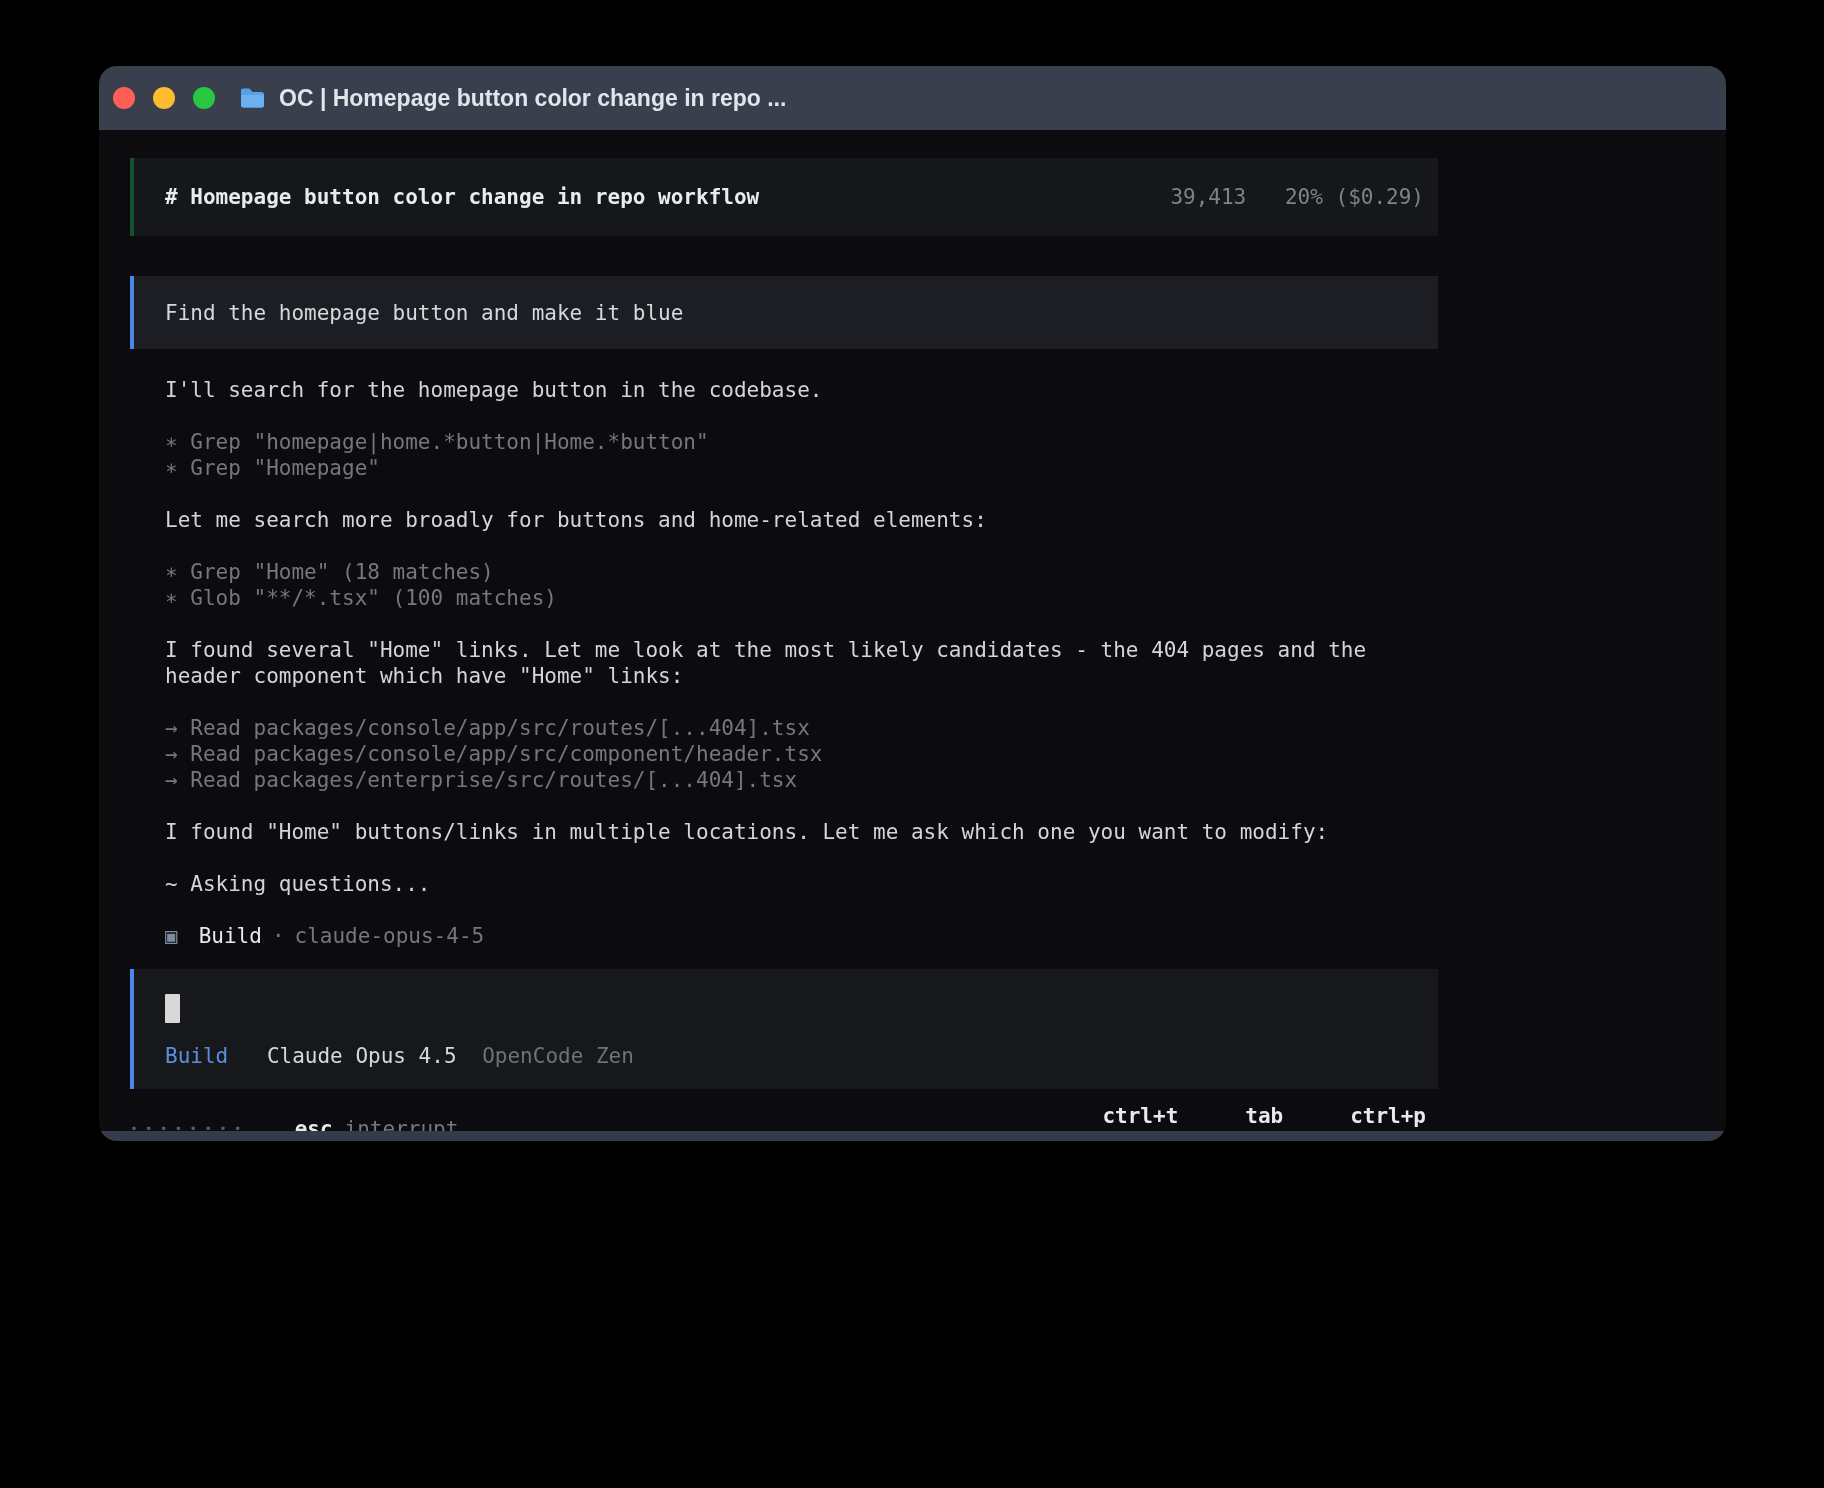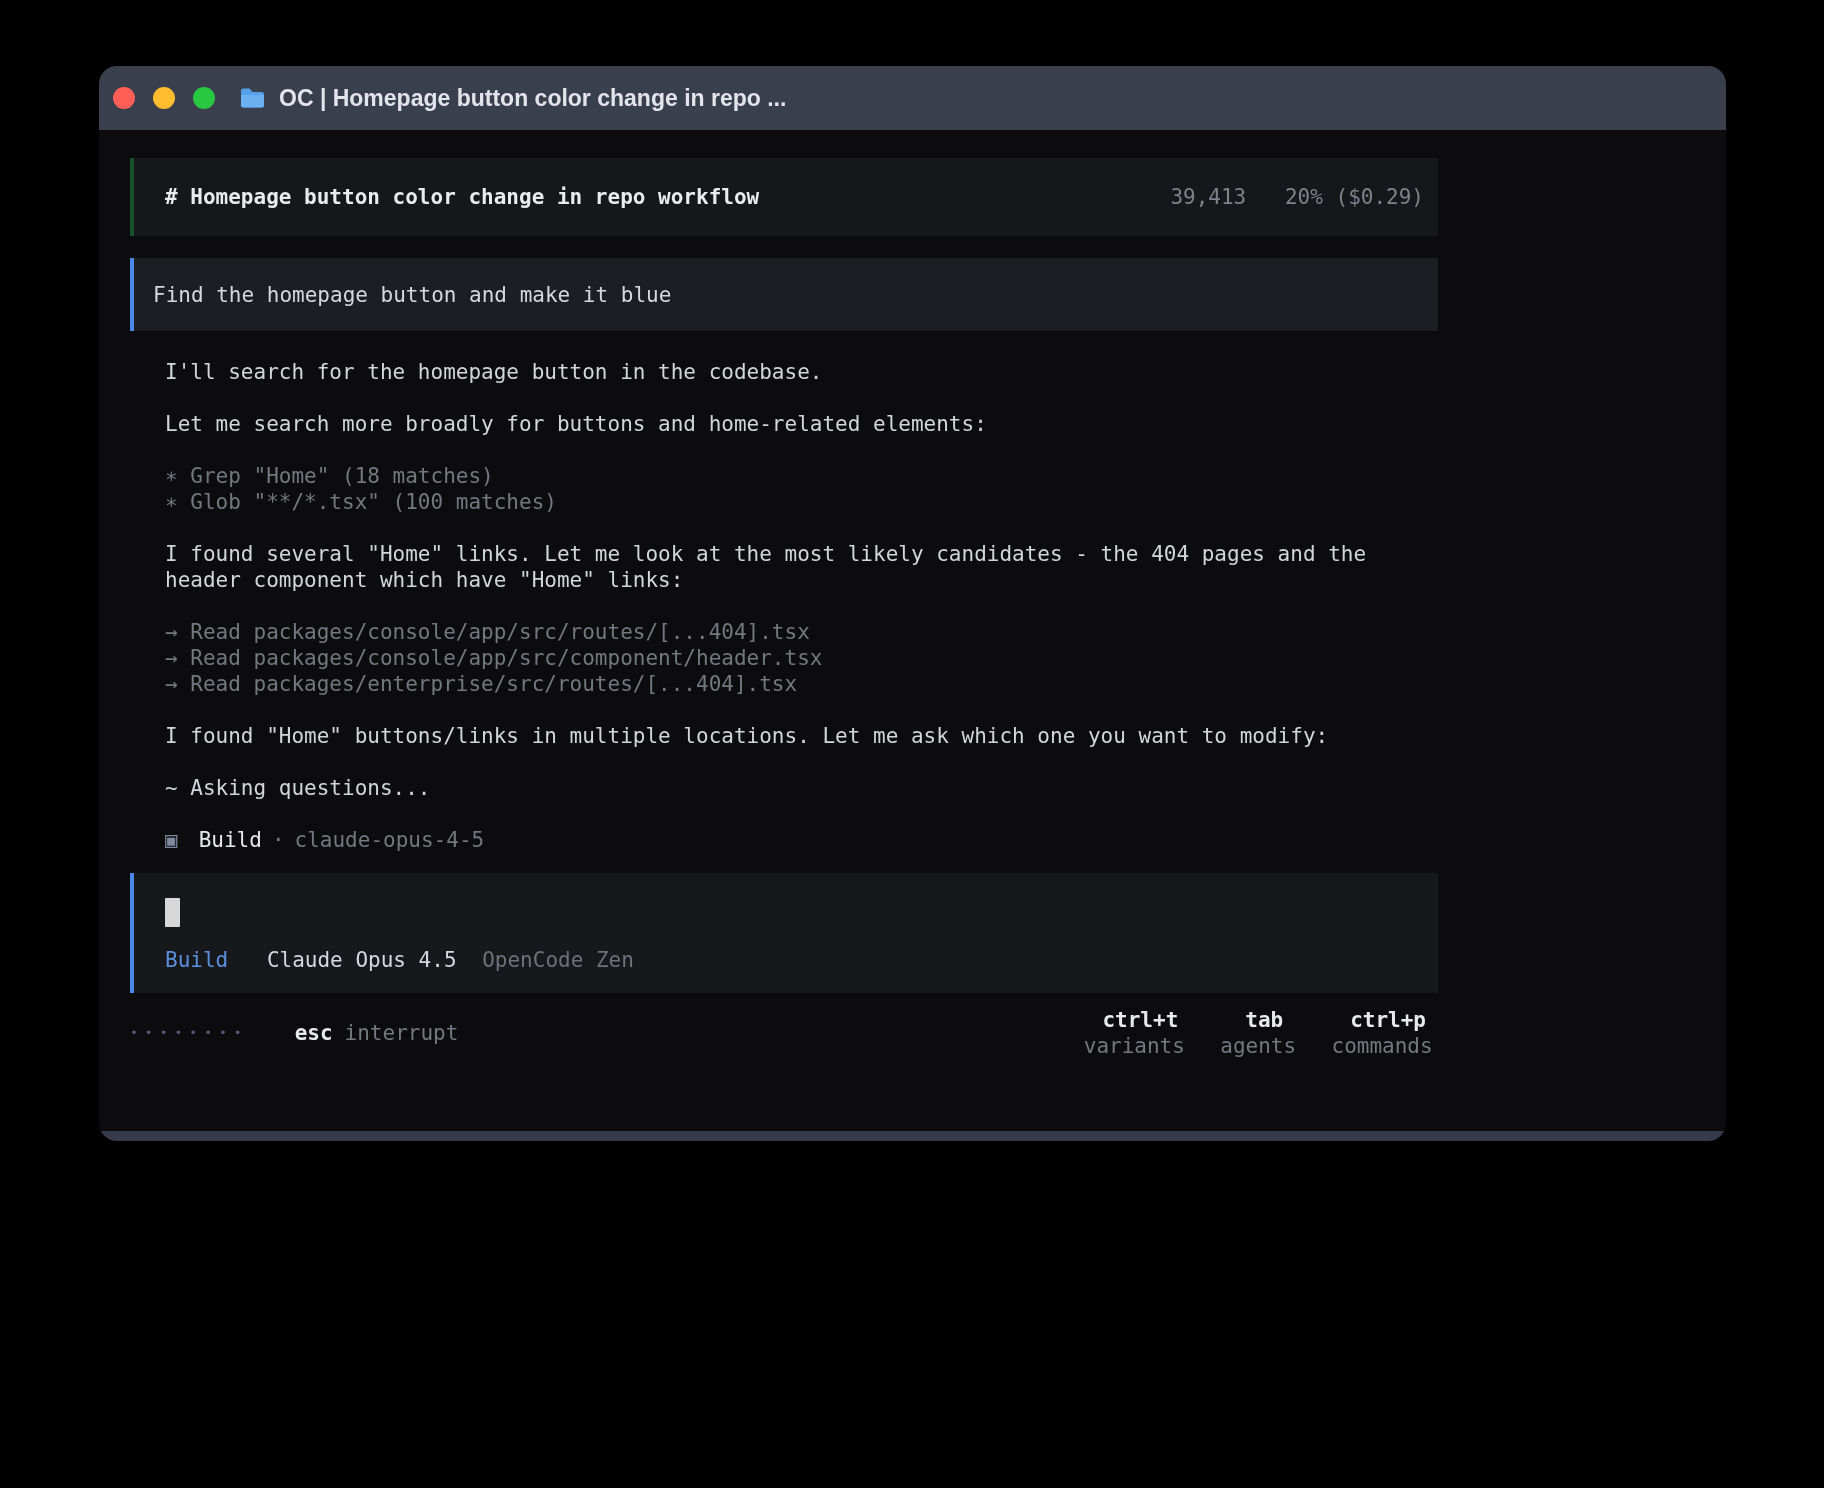--- a/index.html
+++ b/index.html
@@ -61,28 +61,28 @@
     display: flex;
     align-items: center;
     justify-content: space-between;
     padding: 0 14px 0 31px;
   }
   .header-title { font-weight: bold; color: #e9ebef; white-space: nowrap; }
   .header-stats { color: #7e828c; white-space: nowrap; }
   .header-stats .tokens { margin-right: 26px; }
 
   .user-block {
-    margin-top: 22px;
+    margin-top: 40px;
     height: 73px;
     box-sizing: border-box;
     background: #1d1e23;
     border-left: 4px solid #4b87e8;
     display: flex;
     align-items: center;
-    padding: 0 14px 0 19px;
+    padding: 0 14px 0 31px;
     color: #d5d8dd;
   }
 
   .transcript { margin: 28px 14px 0 35px; width: 1259px; }
   .t-group + .t-group { margin-top: 26px; }
   .txt { color: #d2d5da; }
   .dim { color: #74777f; }
   .agent-line { display: flex; align-items: center; white-space: pre; }
   .agent-icon { color: #7e8aa0; margin-right: 21px; }
   .agent-name { color: #e7e9ed; }
@@ -169,20 +169,24 @@
       <div class="user-block">
         <span>Find the homepage button and make it blue</span>
       </div>
 
       <div class="transcript">
 
         <div class="t-group">
           <div class="txt">I'll search for the homepage button in the codebase.</div>
         </div>
 
+        <div class="t-group">
+          <div class="dim">∗ Grep "homepage|home.*button|Home.*button"</div>
+          <div class="dim">∗ Grep "Homepage"</div>
+        </div>
 
         <div class="t-group">
           <div class="txt">Let me search more broadly for buttons and home-related elements:</div>
         </div>
 
         <div class="t-group">
           <div class="dim">∗ Grep "Home" (18 matches)</div>
           <div class="dim">∗ Glob "**/*.tsx" (100 matches)</div>
         </div>
 

